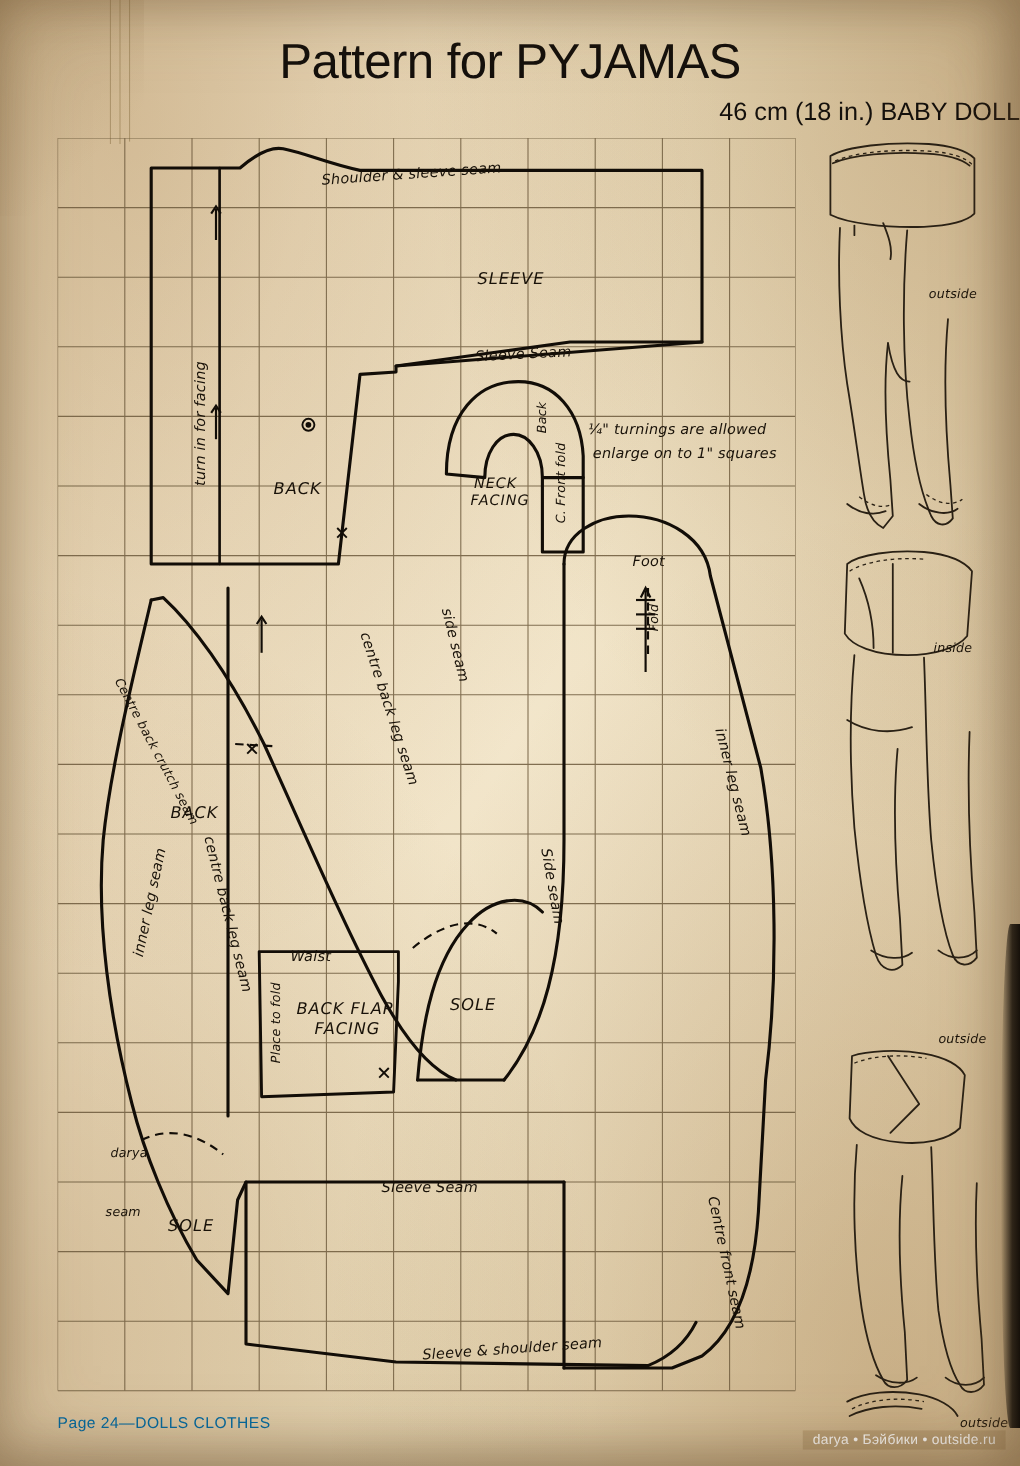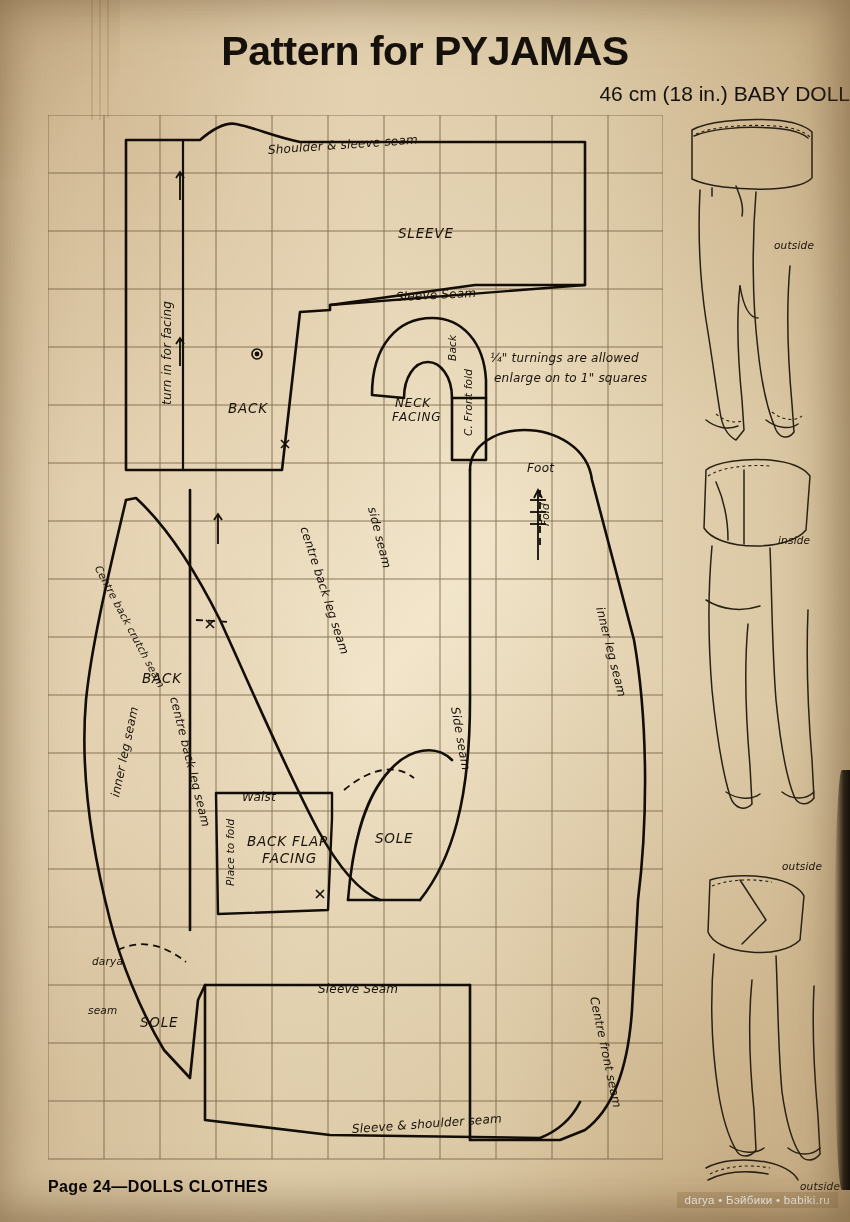--- a/index.html
+++ b/index.html
@@ -60,42 +60,41 @@
     inset: 0;
   }
 
   
   #title {
     position: absolute;
     left: 0; right: 0;
     top: 28px;
     text-align: center;
     font-size: 41px;
-    font-weight: bold;
+    font-weight: normal;
     color: #14100c;
     letter-spacing: -0.5px;
     font-family: "Liberation Sans", sans-serif;
   }
   #subtitle {
     position: absolute;
     left: 0; right: 0;
     top: 82px;
     text-align: right;
     font-size: 21px;
     color: #14100c;
     font-family: "Liberation Sans", sans-serif;
   }
   #footer {
     position: absolute;
     left: 48px;
     top: 1178px;
-    font-size: 16px;
-    color: #000000;
+    font-size: 13px;
+    color: #0369a1;
     letter-spacing: 0.4px;
-    font-weight: bold;
   }
   #watermark {
     position: absolute;
     right: 12px;
     top: 1192px;
     font-size: 11.5px;
     color: #ffffff;
     background: rgba(150,120,80,0.35);
     padding: 2px 8px;
     letter-spacing: 0.3px;
@@ -332,17 +331,17 @@
       <div class="lbl caps big" style="left: 140px; top: 1014px; transform: rotate(0deg);">SOLE</div>
       <div class="lbl" style="left: 318px; top: 982px; transform: rotate(0deg);">Sleeve Seam</div>
       <div class="lbl" style="left: 352px; top: 1122px; transform: rotate(-4deg);">Sleeve &amp; shoulder seam</div>
       <div class="lbl small" style="left: 774px; top: 239px; transform: rotate(0deg);">outside</div>
       <div class="lbl small" style="left: 778px; top: 534px; transform: rotate(0deg);">inside</div>
       <div class="lbl small" style="left: 782px; top: 860px; transform: rotate(0deg);">outside</div>
       <div class="lbl small" style="left: 800px; top: 1180px; transform: rotate(0deg);">outside</div>
     </div>
 
   <div id="footer">Page 24—DOLLS CLOTHES</div>
-  <div id="watermark">darya • Бэйбики • babiki.ru</div>
+  <div id="watermark">darya • Бэйбики • outside.ru</div>
 
   <div id="edge-shadow"></div>
   <div id="right-edge-dark"></div>
 </div>
 
 </body></html>

